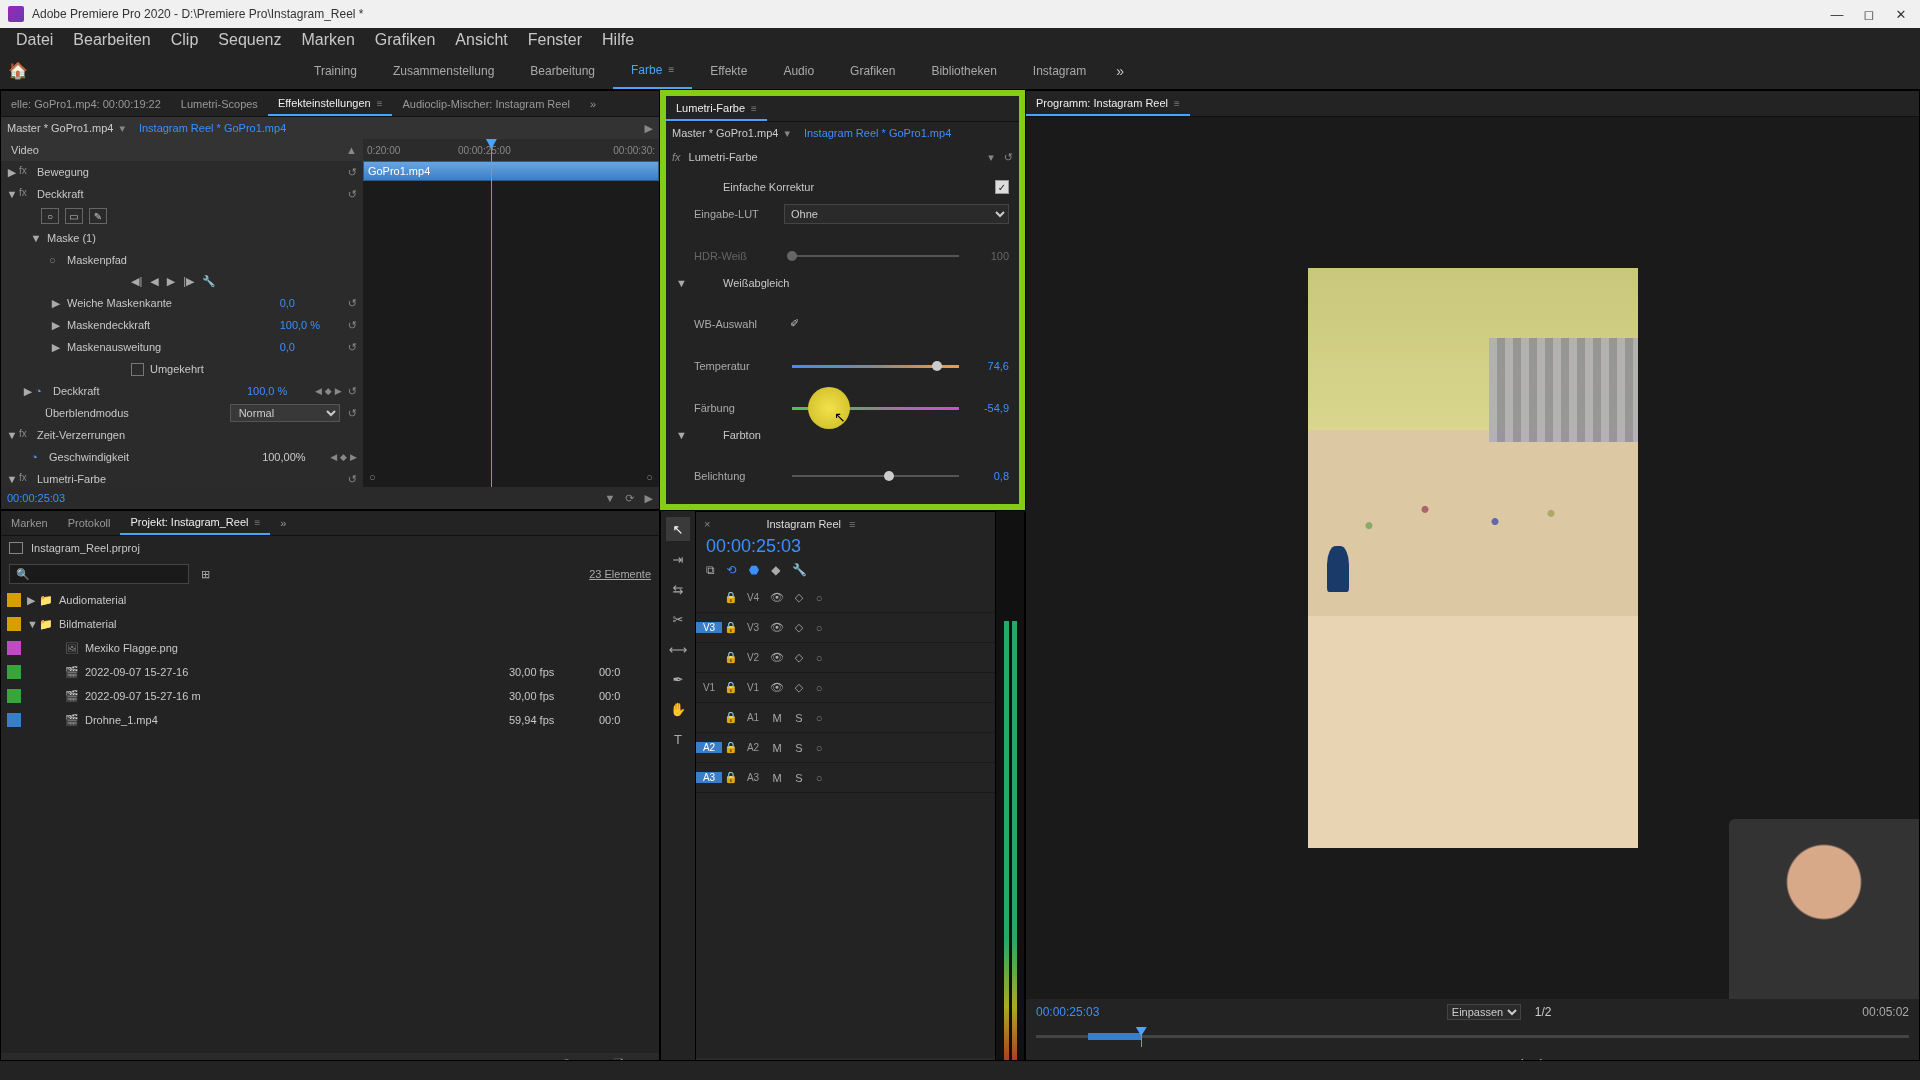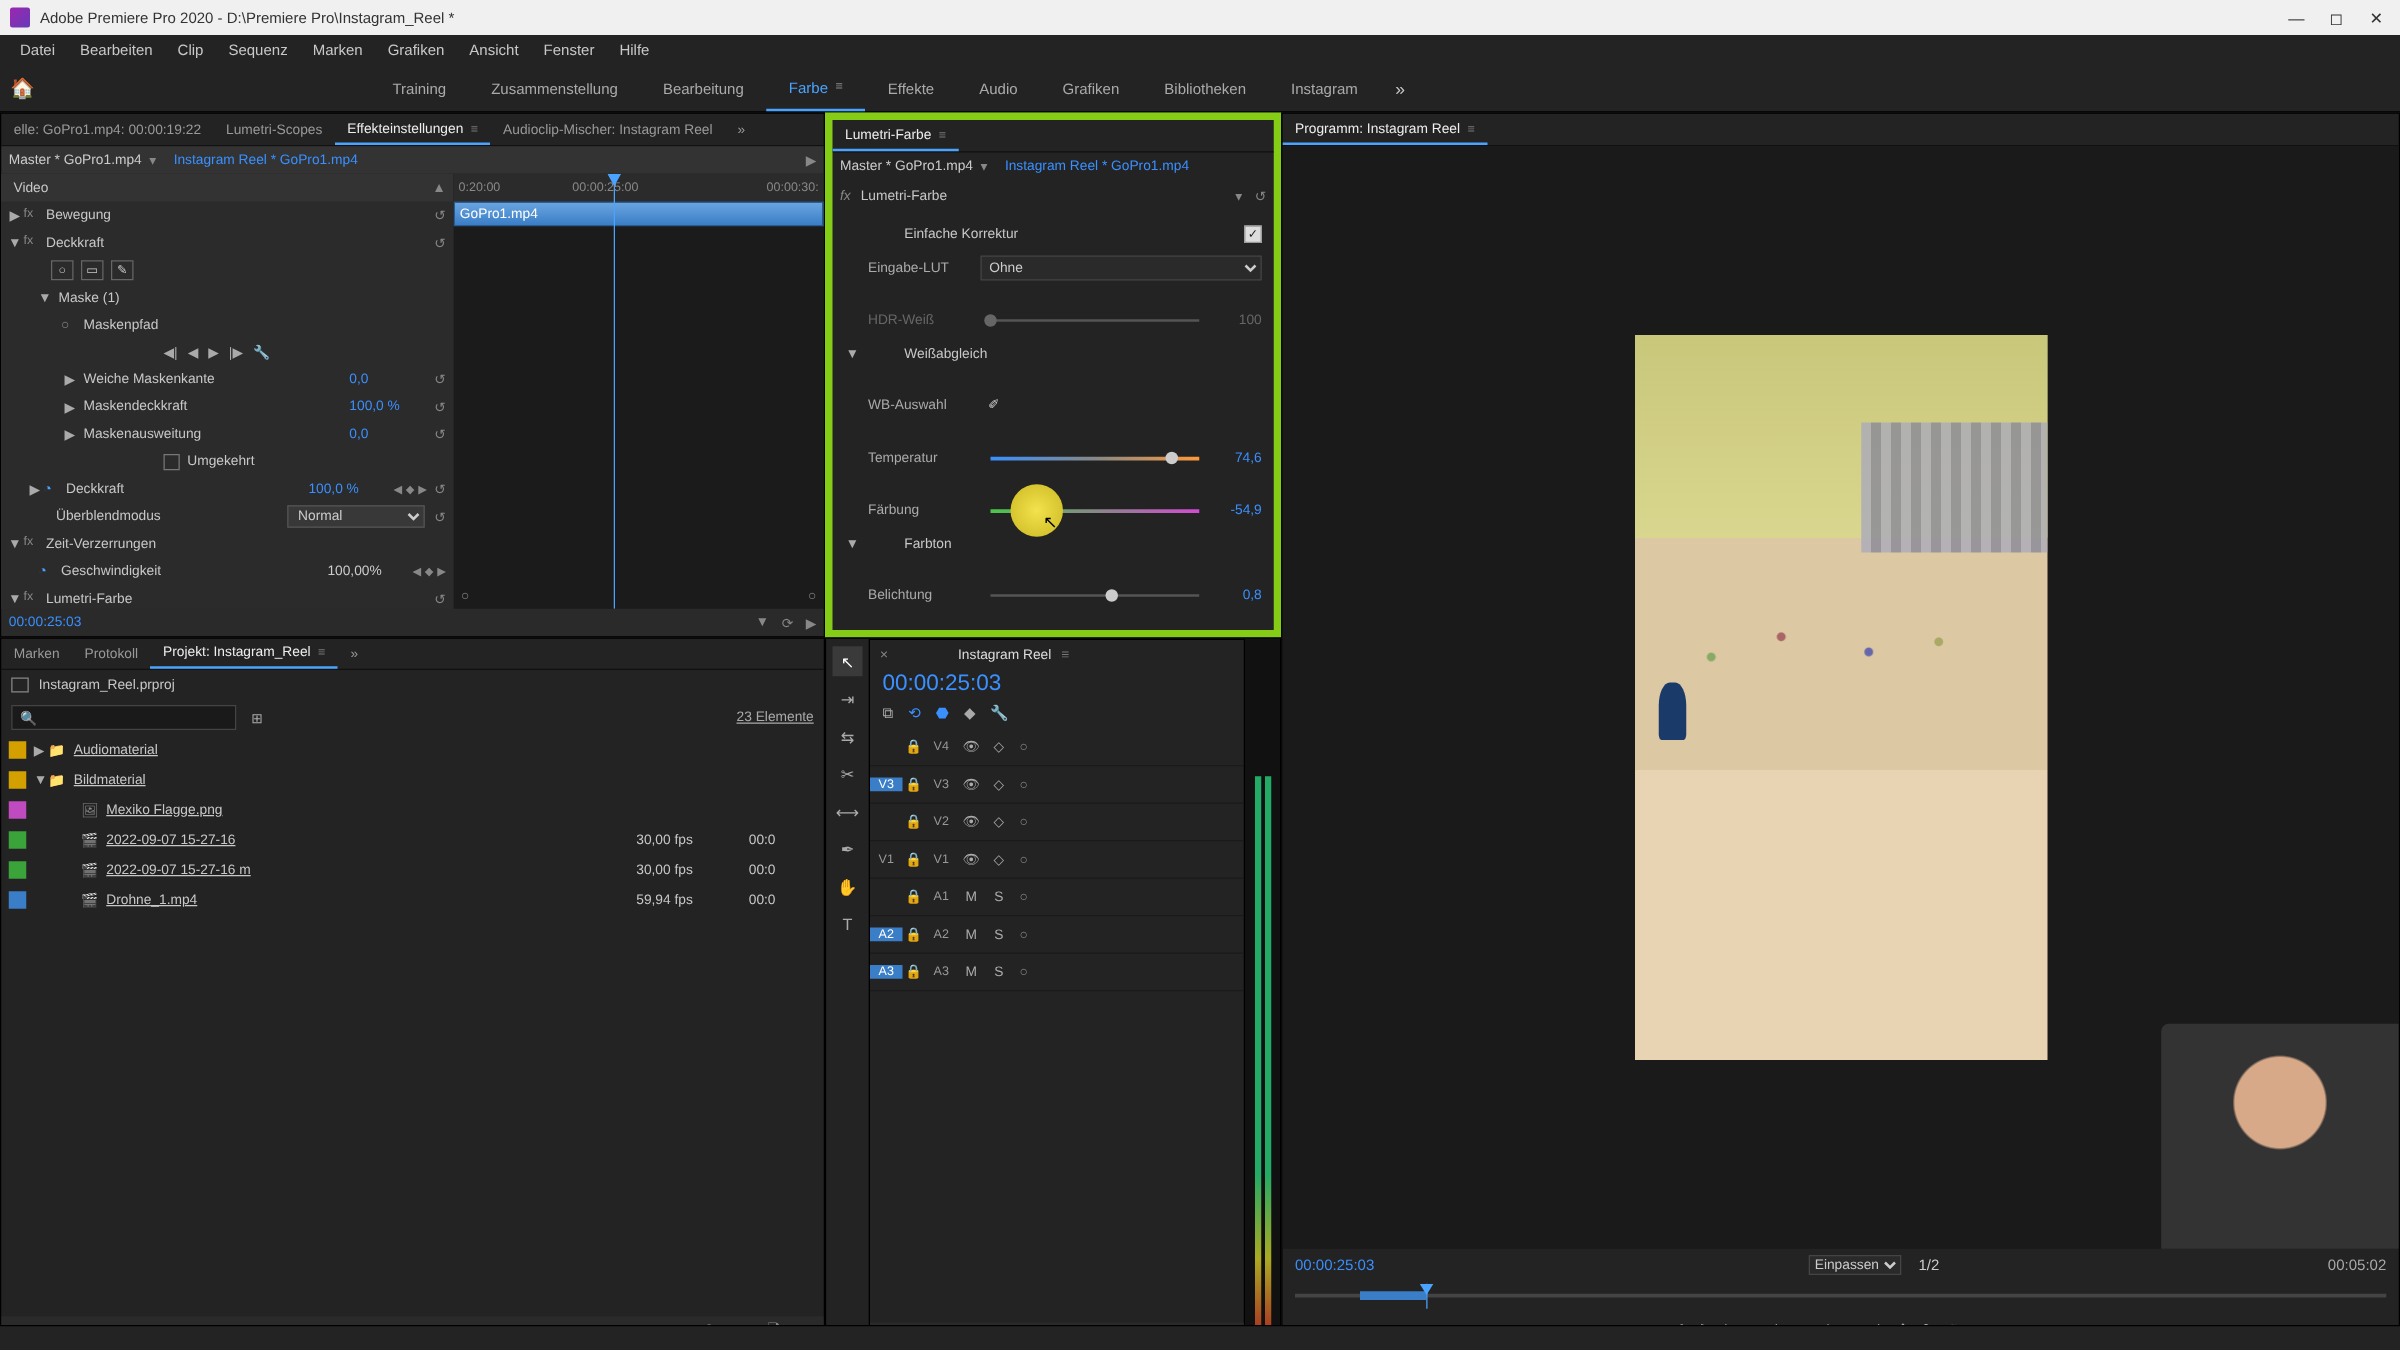--- a/index.html
+++ b/index.html
@@ -6,21 +6,21 @@
 body { background: #1e1e1e; color: #c8c8c8; font-size: 11px; overflow: hidden; width: 1920px; height: 1080px; }
 
 
 .titlebar { height: 28px; background: #f0f0f0; display: flex; align-items: center; padding: 0 8px; color: #333; font-size: 12px; }
 .titlebar .app-icon { width: 16px; height: 16px; background: linear-gradient(135deg,#9c27b0,#673ab7); margin-right: 8px; border-radius: 2px; }
 .titlebar .title { flex: 1; }
 .titlebar .win-ctrl { display: flex; gap: 18px; margin-right: 4px;}
 .titlebar .win-ctrl span { width: 14px; text-align: center; cursor: pointer; font-size: 13px; color:#333;}
 
 
-.menubar { height: 24px; background: #232323; display: flex; align-items: center; padding: 0 6px; font-size: 12px; }
+.menubar { height: 24px; background: #232323; display: flex; align-items: center; padding: 0 6px; font-size: 16px; }
 .menubar span { padding: 4px 10px; cursor: pointer; }
 
 
 .wsbar { height: 38px; background: #232323; display: flex; align-items: center; border-bottom:1px solid #000;}
 .ws-home { width: 36px; height: 100%; display:flex; align-items:center; justify-content:center; font-size:16px; cursor:pointer; }
 .ws-item { padding: 0 18px; font-size: 12px; color: #aaa; cursor: pointer; height:100%; display:flex; align-items:center;}
 .ws-item.active { color: #4aa3ff; border-bottom:2px solid #4aa3ff; }
 .ws-menu-ico { margin-left:6px; color:#888; font-size:10px;}
 .ws-overflow { margin-left:12px; font-size:14px; cursor:pointer;}
 
@@ -125,21 +125,21 @@
 .proj-search .ico-btn { margin-left:12px; color:#aaa; cursor:pointer;}
 .proj-search .cnt { margin-left:auto; color:#aaa;text-decoration:underline;}
 .proj-cols { display:flex; border-bottom:1px solid #111; background:#2e2e2e; font-size:11px; color:#ccc;}
 .proj-cols div { padding:5px 6px;}
 .proj-cols .sort { display:flex; align-items:center; gap:4px;}
 .proj-list { flex:1; overflow:hidden;}
 .proj-row { display:flex; align-items:center; height:24px; font-size:11px;}
 .proj-row .swatch { width:14px; height:14px; margin:0 6px;}
 .proj-row .tw { width:12px; color:#aaa; cursor:pointer;}
 .proj-row .ico { width:14px; margin-right:6px; color:#888;}
-.proj-row .name { flex:1;text-decoration:underline;}
+.proj-row .name { flex:1;}
 .proj-row .fr { width:90px;}
 .proj-row .mst { width:60px;}
 .proj-footer { height:26px; background:#2a2a2a; display:flex; align-items:center; gap:10px; padding:0 8px;}
 .proj-footer span { color:#888; cursor:pointer; font-size:13px;}
 .proj-footer .grow { flex:1;}
 .tl-tools { width:34px; background:#232323; display:flex; flex-direction:column; align-items:center; padding-top:6px; gap:6px;}
 .tl-tools span { width:24px; height:24px; display:flex; align-items:center; justify-content:center; color:#aaa; cursor:pointer; font-size:13px;}
 .tl-tools span.active { background:#3a3a3a; color:#fff;}
 .tl-main { flex:1; display:flex; flex-direction:column; background:#232323; border:1px solid #000;}
 .tl-hdr { display:flex; align-items:center; padding:6px 8px;}

